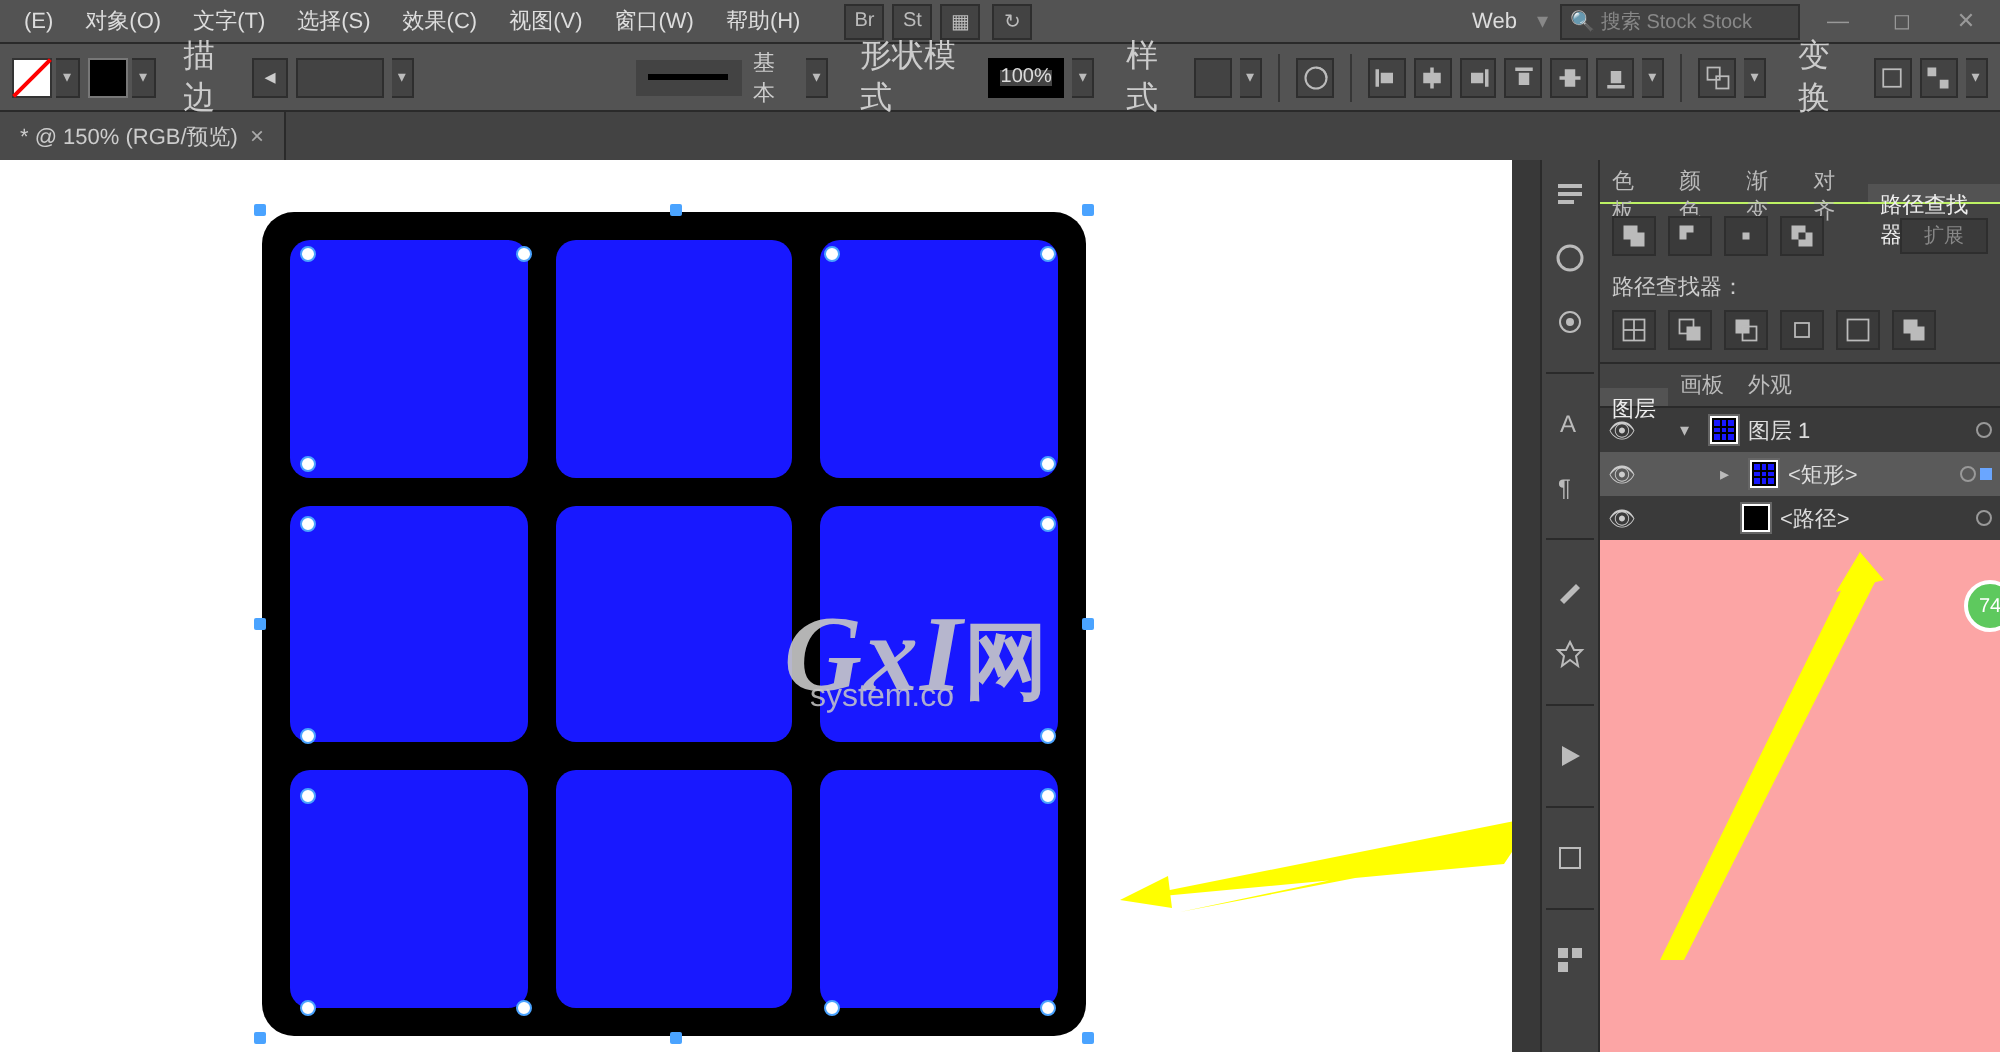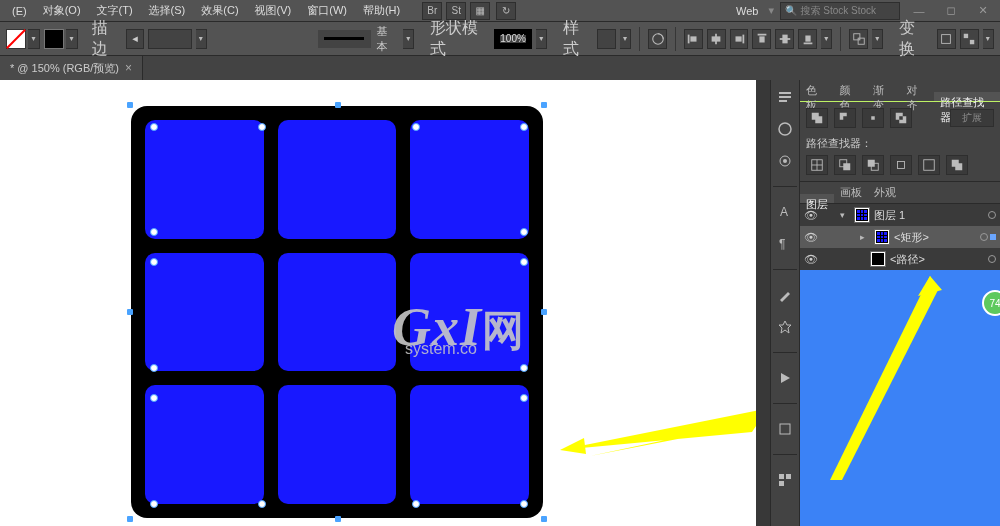--- a/index.html
+++ b/index.html
@@ -85,21 +85,21 @@
 .lock-space { width: 14px; }
 .indent { display: inline-block; }
 .twisty { font-size: 9px; color: #bbb; width: 10px; }
 .thumb { width: 16px; height: 16px; border: 1px solid #666; display: flex; align-items: center; justify-content: center; background: #fff; }
 .thumb-grid { width: 12px; height: 12px; background: #000; display: grid; grid-template-columns: repeat(3,1fr); grid-template-rows: repeat(3,1fr); gap: 1px; padding: 1px; }
 .thumb-grid span { background: #1818ff; }
 .thumb-rect { width: 12px; height: 12px; background: #000; }
 .row-end { margin-left: auto; display: flex; align-items: center; gap: 2px; }
 .row-circle { width: 8px; height: 8px; border: 1px solid #999; border-radius: 50%; }
 .row-dot { width: 6px; height: 6px; background: #6aa6ff; }
-.layers-fill { flex: 1; background: #3b82f6; position: relative; }
+.layers-fill { flex: 1; background: #fca5a5; position: relative; }
 .green-badge { position: absolute; right: -8px; top: 20px; width: 26px; height: 26px; border-radius: 50%; background: #5ec95e; border: 2px solid #fff; display: flex; align-items: center; justify-content: center; font-size: 10px; color: #fff; }
 .scroll-gutter { width: 14px; background: #383838; }
 </style>
 </head>
 <body>
 
 <div class="menubar">
   <span class="menu-item">(E)</span>
   <span class="menu-item">对象(O)</span>
   <span class="menu-item">文字(T)</span>

